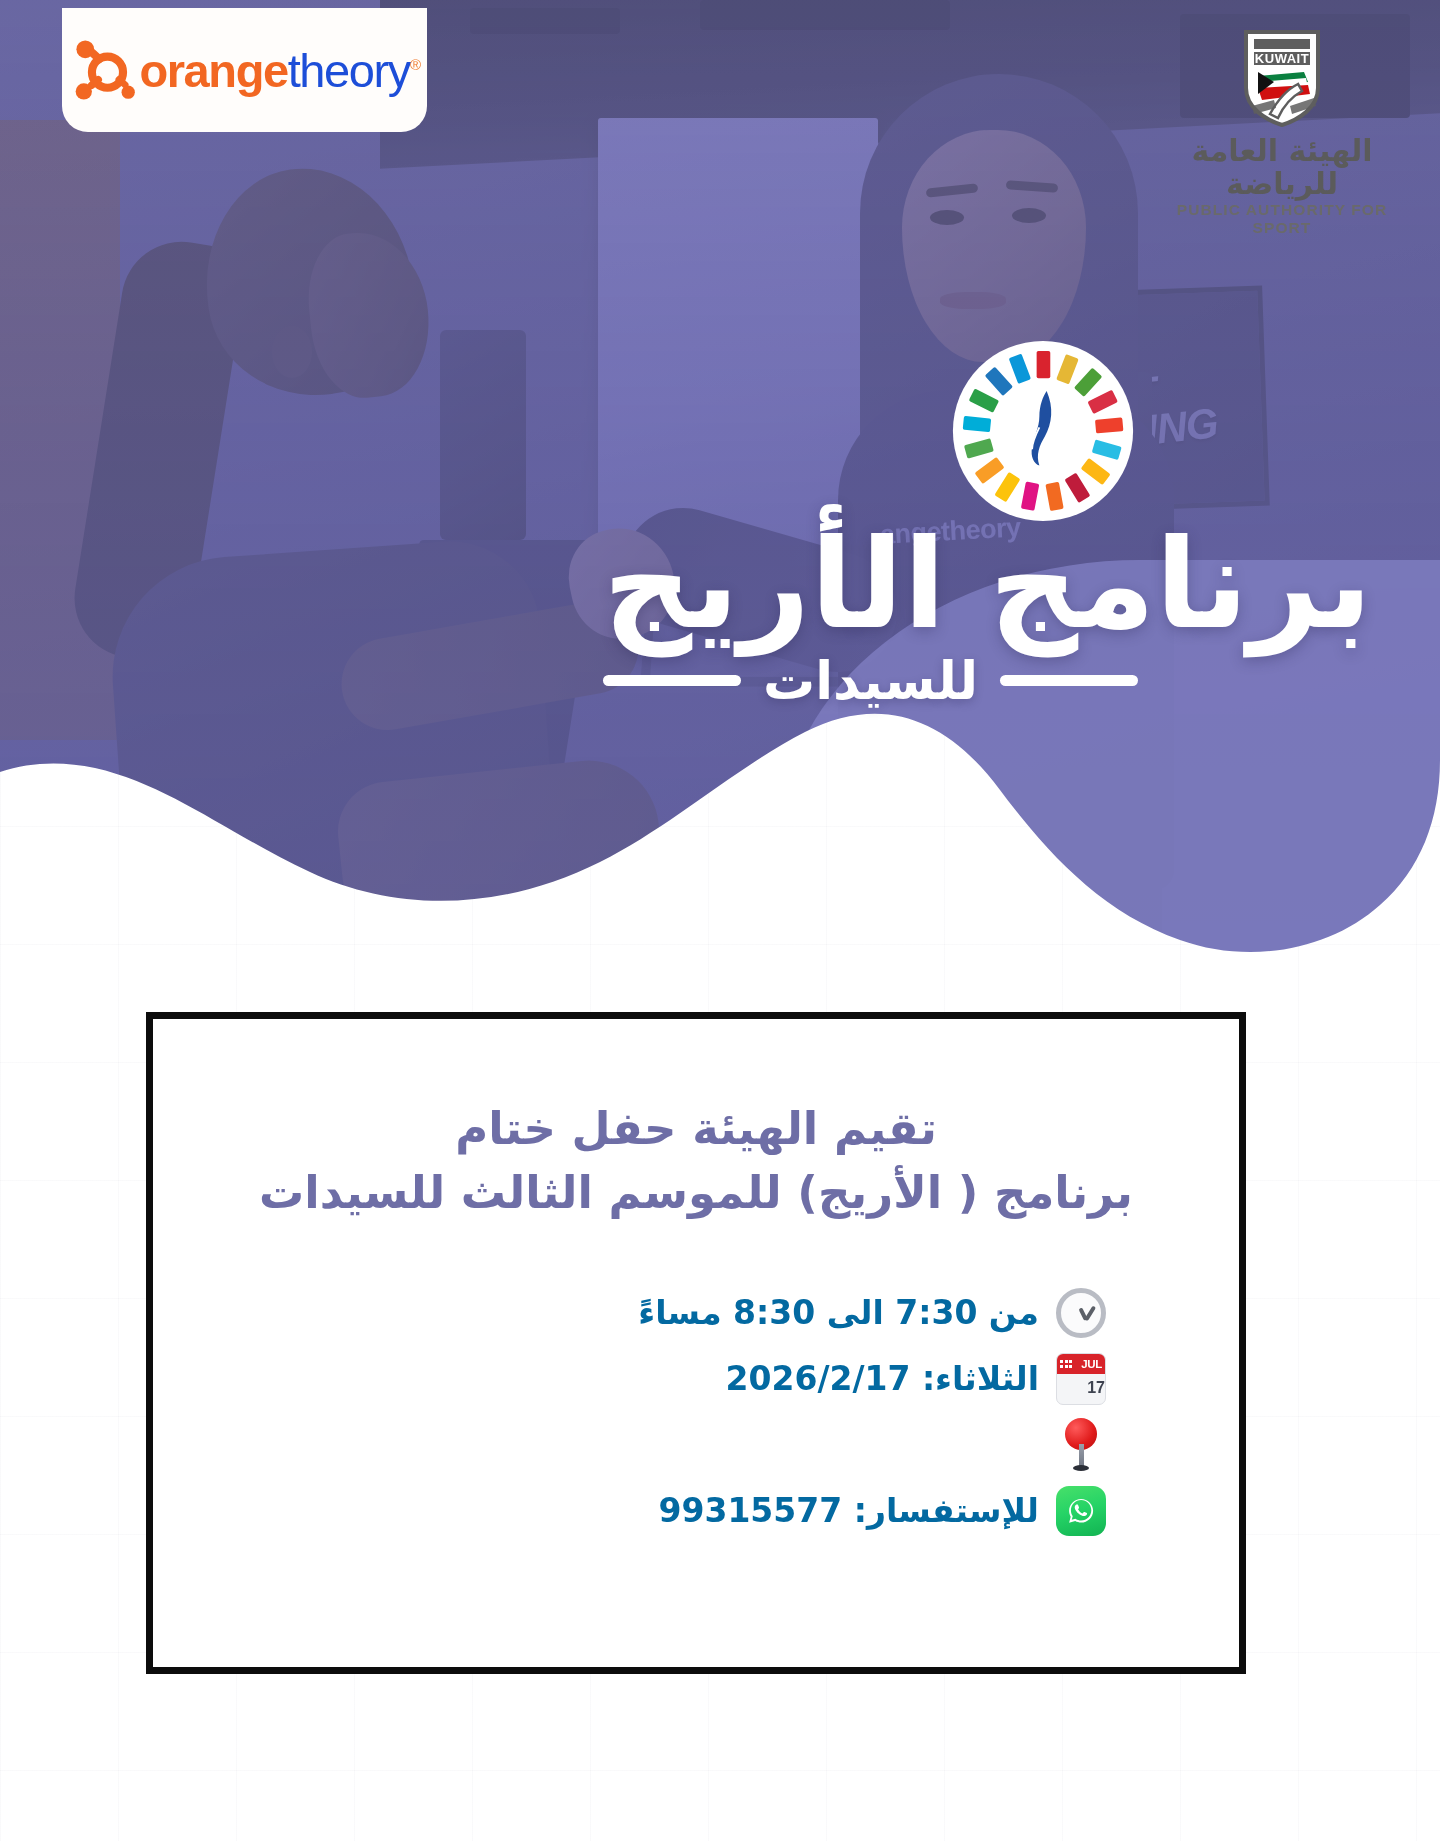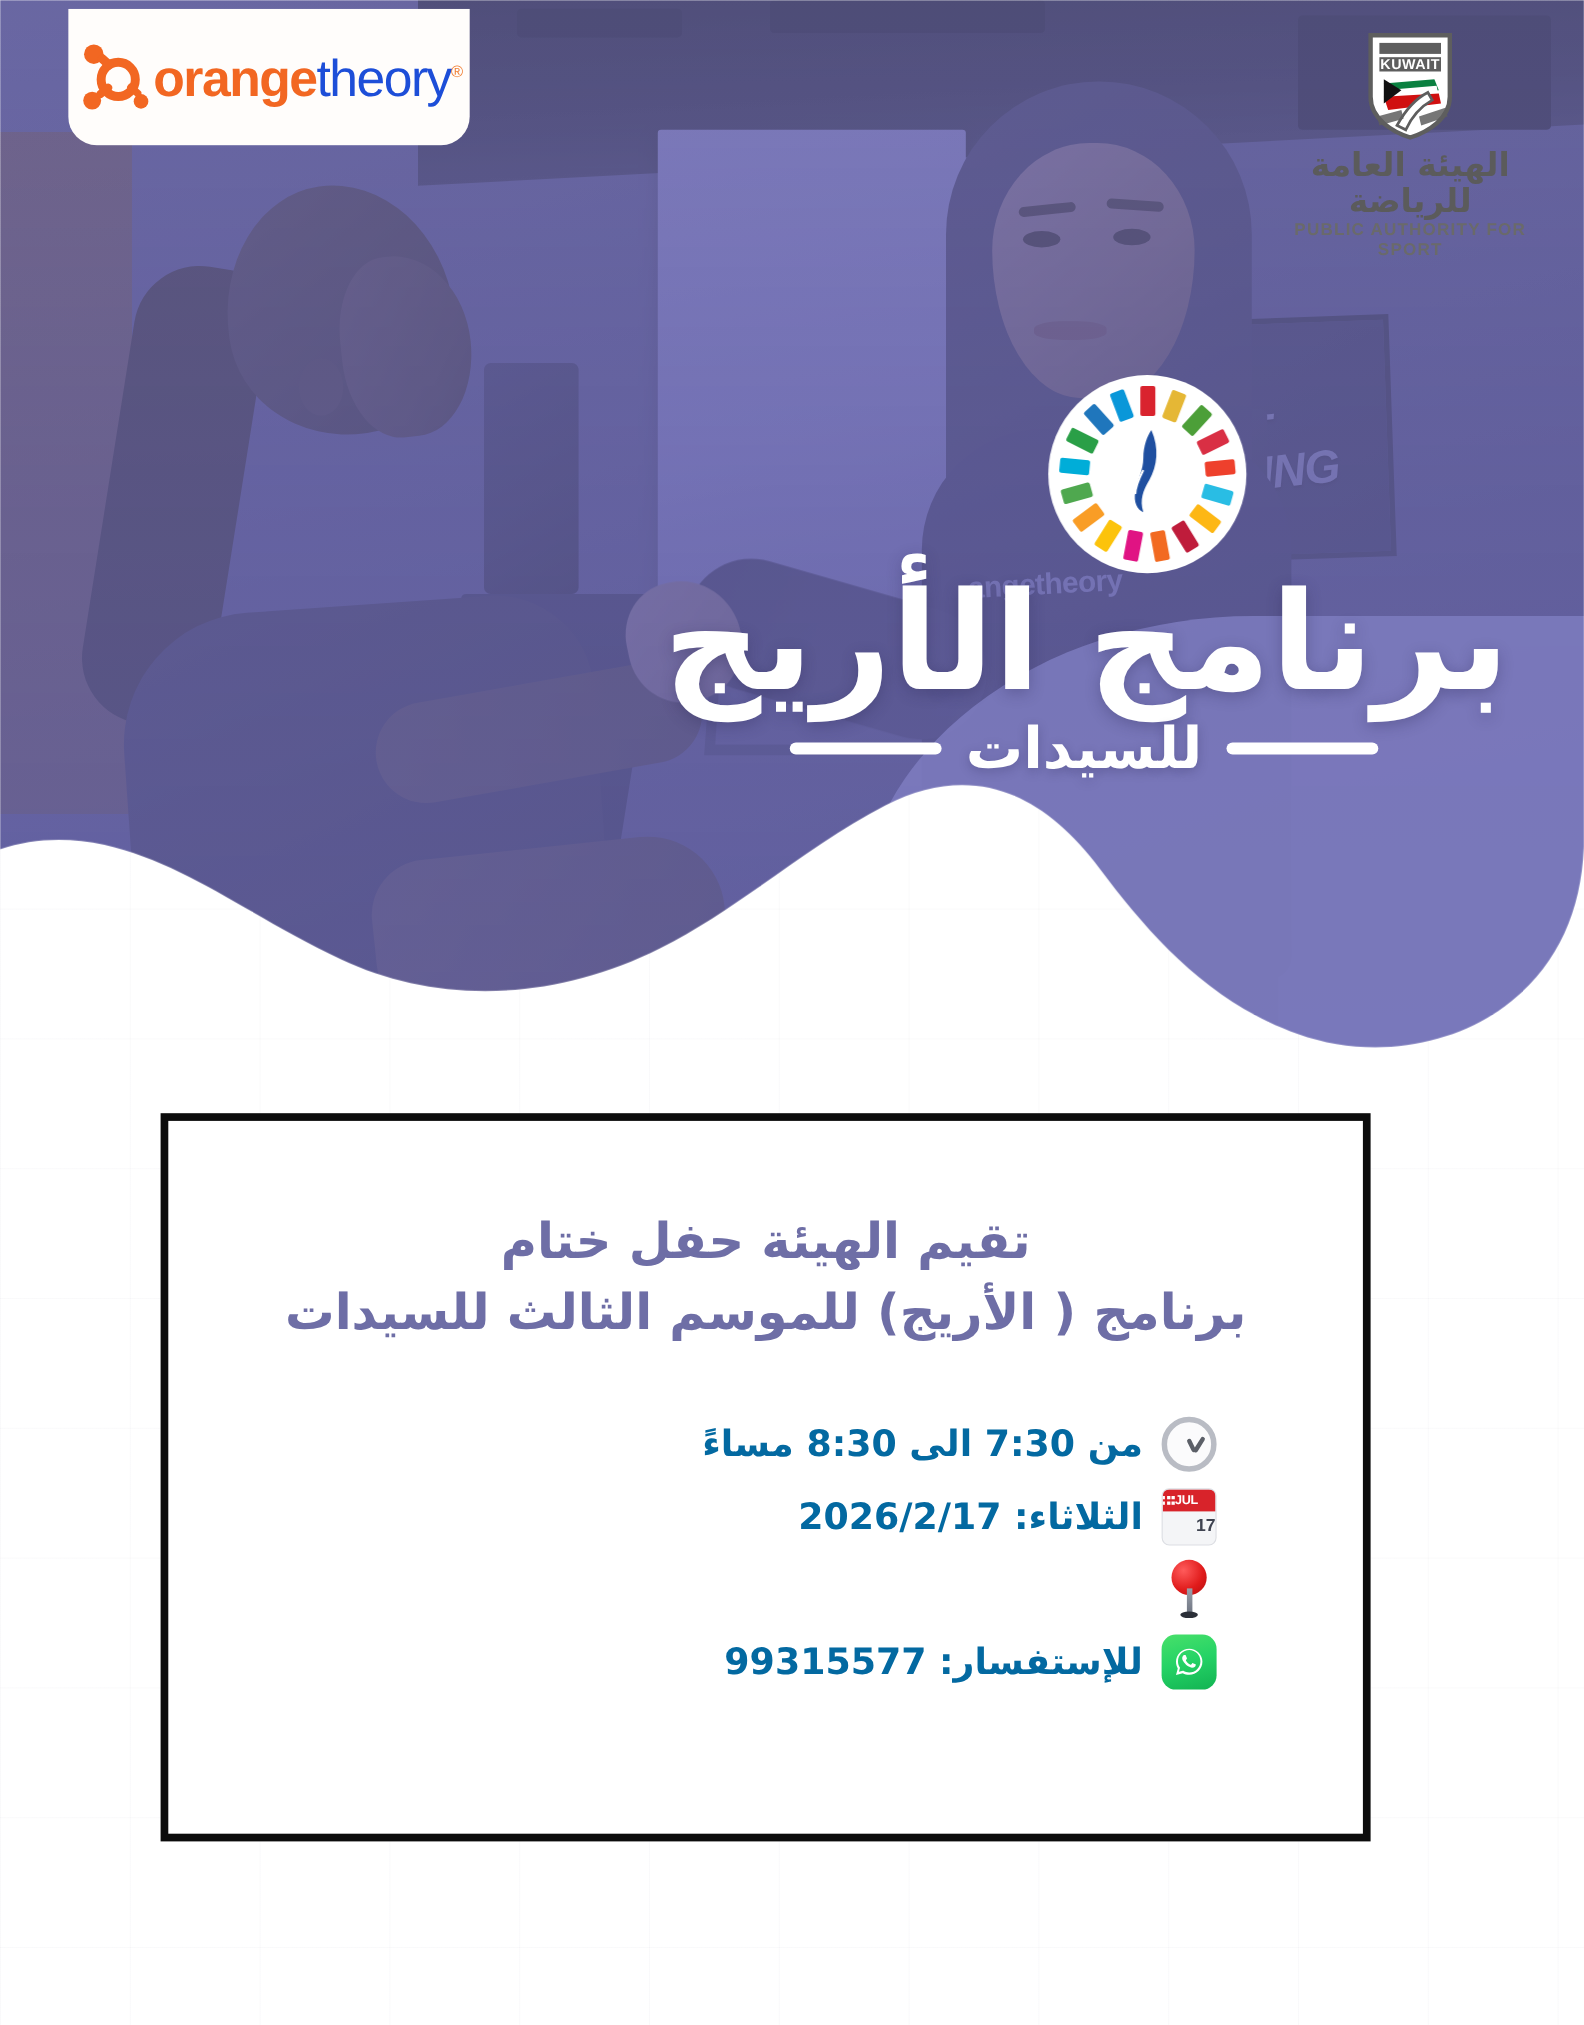--- a/index.html
+++ b/index.html
@@ -310,21 +310,21 @@
     color: #ffffff;
     font-size: 124px;
     line-height: 1.04;
     letter-spacing: -2px;
     text-shadow: 0 4px 14px rgba(40,35,80,0.30);
     white-space: nowrap;
   }
   .h-sub-row {
     display: flex;
     align-items: center;
-    justify-content: center;
+    justify-content: flex-end;
     gap: 22px;
     margin-top: 6px;
     margin-right: 4px;
   }
   .h-dash {
     display: block;
     height: 11px;
     width: 138px;
     background: #ffffff;
     border-radius: 6px;
@@ -410,21 +410,21 @@
     content: ""; position: absolute; left: 23px; top: 14px;
     width: 3.5px; height: 13px; background: #5c6068; border-radius: 2px;
     transform-origin: bottom center; transform: rotate(-26deg);
   }
   .ico-cal {
     width: 48px; height: 50px; border-radius: 7px; overflow: hidden;
     background: #f4f5f7; border: 1px solid #dcdee3; position: relative;
   }
   .ico-cal .cal-top {
     height: 20px; background: #d8232a; display: flex;
-    align-items: center; justify-content: space-between; padding: 0 16px;
+    align-items: center; justify-content: space-between; padding: 0 3px;
   }
   .ico-cal .cal-m {
     color: #fff; font-family: "Liberation Sans", sans-serif;
     font-weight: bold; font-size: 11.5px; letter-spacing: -0.3px;
     direction: ltr;
   }
   .ico-cal .cal-dots {
     display: grid; grid-template-columns: repeat(3, 3px);
     grid-gap: 1.5px; direction: ltr;
   }

